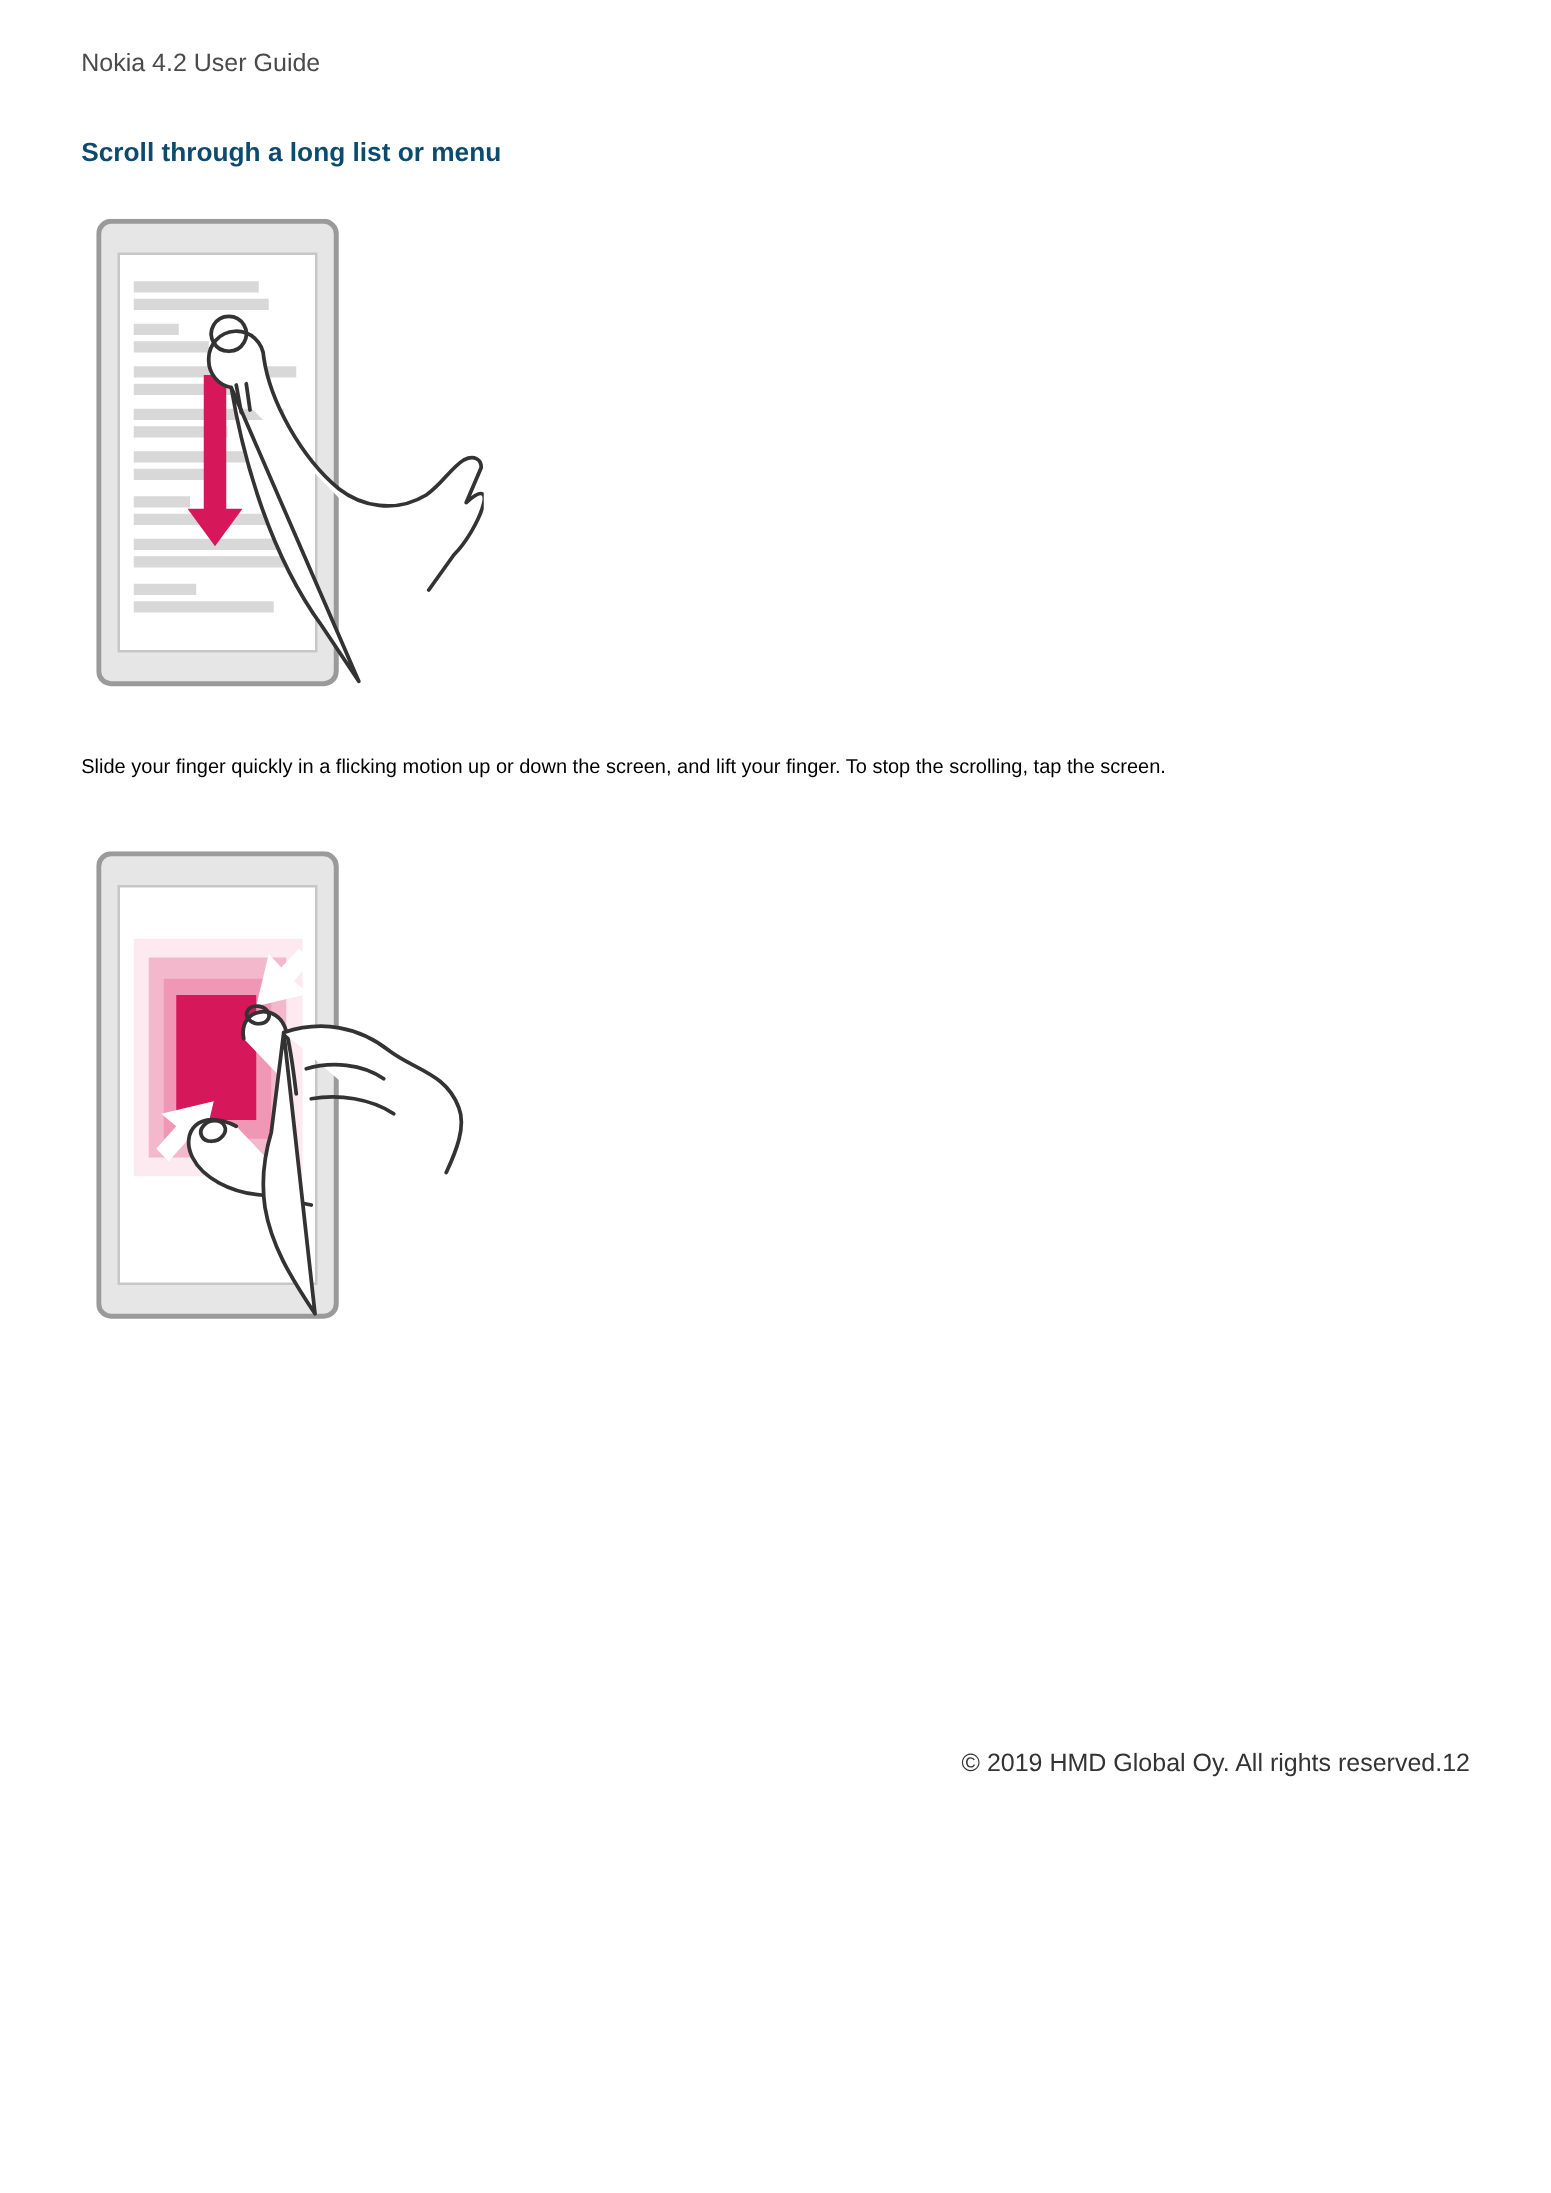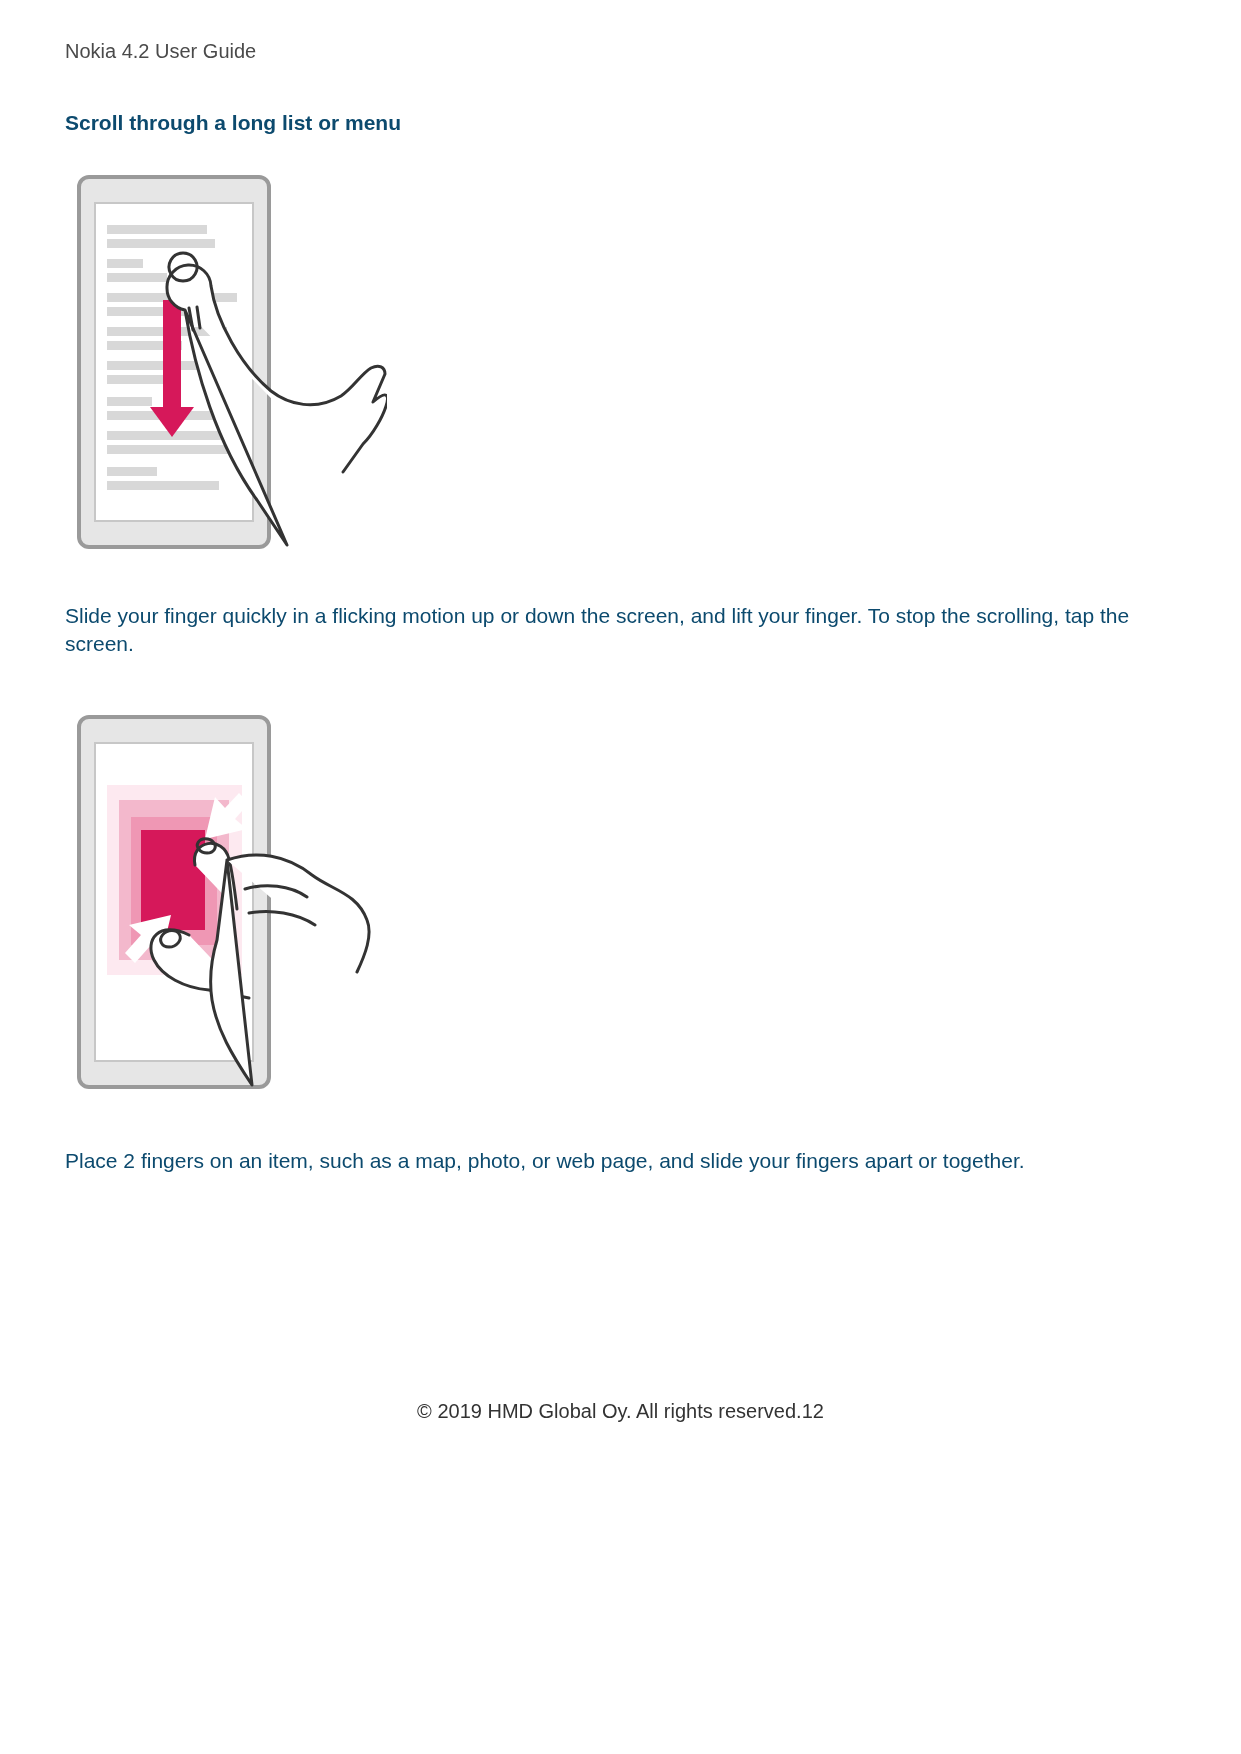--- a/index.html
+++ b/index.html
@@ -24,35 +24,35 @@
   .section-title {
     font-size: 21px;
     font-weight: 700;
     color: #0c4a6e;
     margin: 0 0 40px 0;
   }
   .illustration {
     margin: 0 0 48px 12px;
   }
   .body-text {
-    font-size: 21px;
+    font-size: 16px;
     line-height: 1.35;
-    color: #0c4a6e;
+    color: #000000;
     margin: 0 0 56px 0;
     max-width: 1080px;
   }
   .footer {
     position: absolute;
     left: 65px;
     right: 65px;
     bottom: 45px;
     font-size: 20px;
     color: #333;
     display: flex;
-    justify-content: center;
+    justify-content: flex-end;
   }
 </style>
 </head>
 <body>
 
 <div class="page">
 
   <div class="header">Nokia 4.2 User Guide</div>
 
   <div class="section-title">Scroll through a long list or menu</div>
@@ -157,20 +157,19 @@
         <path d="M 168 174 c 20 -6 45 -4 62 8" fill="none"></path>
         <path d="M 172 198 c 22 -4 48 0 66 12" fill="none"></path>
 
         <path d="M 92 232 a 10 8 -20 1 1 0.1 0" fill="none"></path>
 
         <path d="M 130 138 a 9 7 10 1 1 0.1 0" fill="none"></path>
       </g>
     </svg>
   </div>
 
-  <p class="body-text">Place 2 fingers on an item, such as a map, photo, or web page, and slide your fingers apart or together.</p>
 
   <div class="footer">
     <span>© 2019 HMD Global Oy. All rights reserved.</span>
     <span>12</span>
   </div>
 
 </div>
 
 </body></html>

